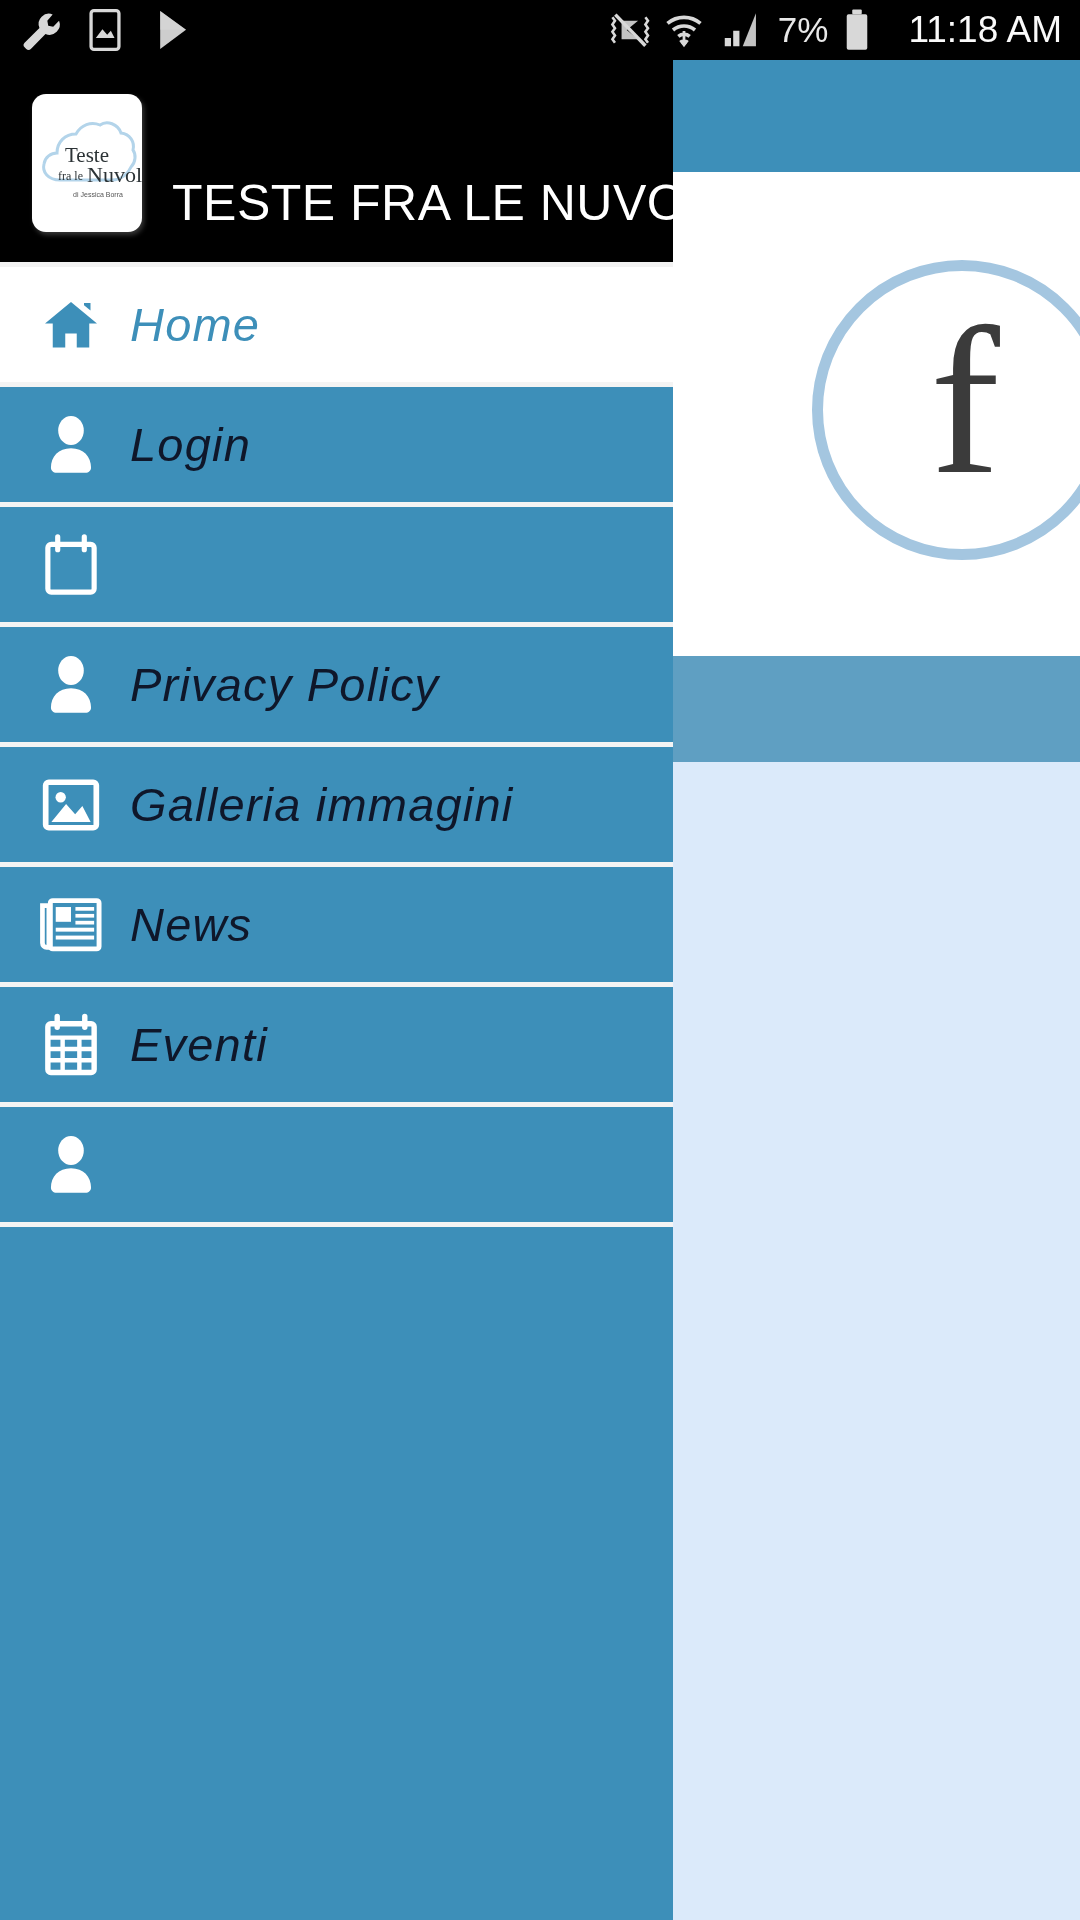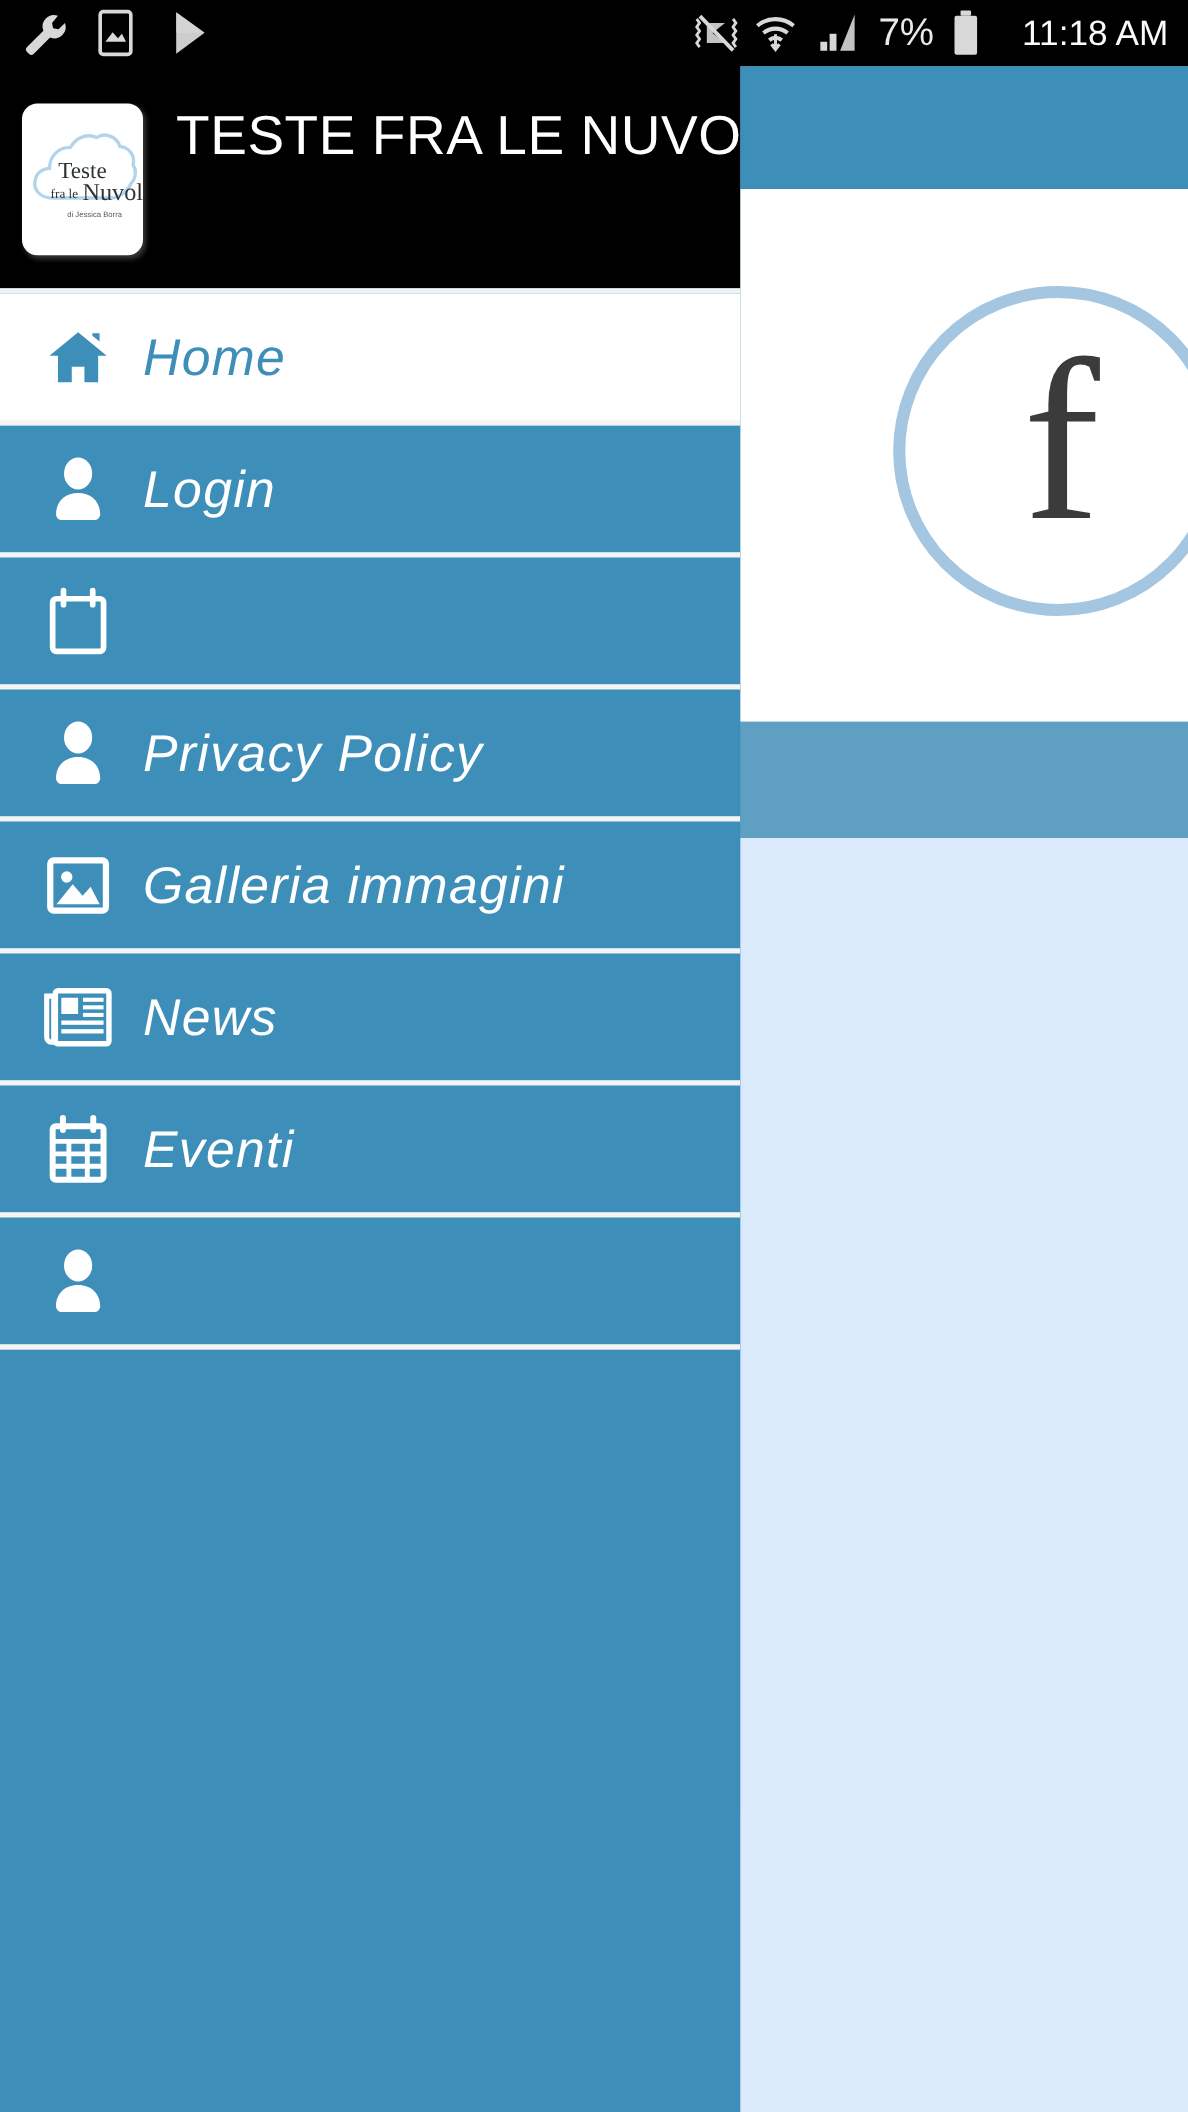--- a/index.html
+++ b/index.html
@@ -18,21 +18,21 @@
     display:flex; align-items:center; padding:0 18px;
   }
   .sb-left { display:flex; align-items:center; gap:24px; }
   .sb-right { margin-left:auto; display:flex; align-items:center; gap:14px; }
   .sb-ico { width:44px; height:44px; display:block; }
   .sb-pct {
     color:#e8e8e8; font-size:35px; letter-spacing:0px;
     font-family:"Liberation Sans", sans-serif;
   }
   .sb-clock {
-    color:#fafafa; font-size:32px; margin-left:8px;
+    color:#fafafa; font-size:37px; margin-left:8px;
     font-family:"Liberation Sans", sans-serif;
   }
 
   
   .app-root { position:absolute; left:0; top:60px; width:1080px; height:1860px; background:#fff; z-index:10; }
   .app-bar {
     position:absolute; left:0; top:0; width:1080px; height:112px;
     background:#3d8fb9; display:flex; align-items:center;
   }
   .hamburger { width:66px; height:50px; margin-left:42px; display:flex; flex-direction:column; justify-content:space-between; }
@@ -69,21 +69,21 @@
 
   
   .scrim { position:absolute; left:673px; top:60px; width:407px; height:1860px; background:rgba(0,0,0,0); z-index:20; }
 
   
   .drawer {
     position:absolute; left:0; top:60px; width:673px; height:1860px;
     background:#3d8fb9; z-index:30; overflow:hidden;
   }
   .drawer-head { background:#000; padding:34px 0 30px 0; }
-  .brand-row { display:flex; align-items:flex-start; padding-left:20px; }
+  .brand-row { display:flex; align-items:flex-end; padding-left:32px; }
   .brand-logo {
     width:110px; height:138px; background:#fff; border-radius:14px; flex:none;
     position:relative; box-shadow:2px 3px 5px rgba(255,255,255,0.22);
     overflow:hidden;
   }
   .brand-logo svg { position:absolute; left:0; top:0; }
   .brand-title {
     color:#fff; font-size:50px; margin-left:30px; letter-spacing:0.5px; white-space:nowrap;
   }
   .brand-addr {
@@ -92,21 +92,21 @@
   .drawer-sep { height:5px; background:#f2f2f2; }
 
   .navlist { display:block; }
   .navitem {
     position:relative; height:120px; display:flex; align-items:center;
     background:#3d8fb9; border-bottom:5px solid #f4f4f4;font-style:italic;
   }
   .navitem.active { background:#ffffff; }
   .nav-ico { width:74px; margin-left:34px; flex:none; display:flex; align-items:center; justify-content:center; }
   .nav-ico svg { display:block; }
-  .nav-label { color:#ffffff; font-size:47px; margin-left:22px; letter-spacing:1.2px; white-space:nowrap; }
+  .nav-label { color:#0f172a; font-size:47px; margin-left:22px; letter-spacing:1.2px; white-space:nowrap; }
   .navitem.active .nav-label { color:#3d8fb9; }
   .nav-filler { height:420px; background:#3d8fb9; }
 </style>
 </head>
 <body>
 
 <div id="screen">
 
   <div class="app-root">
 

